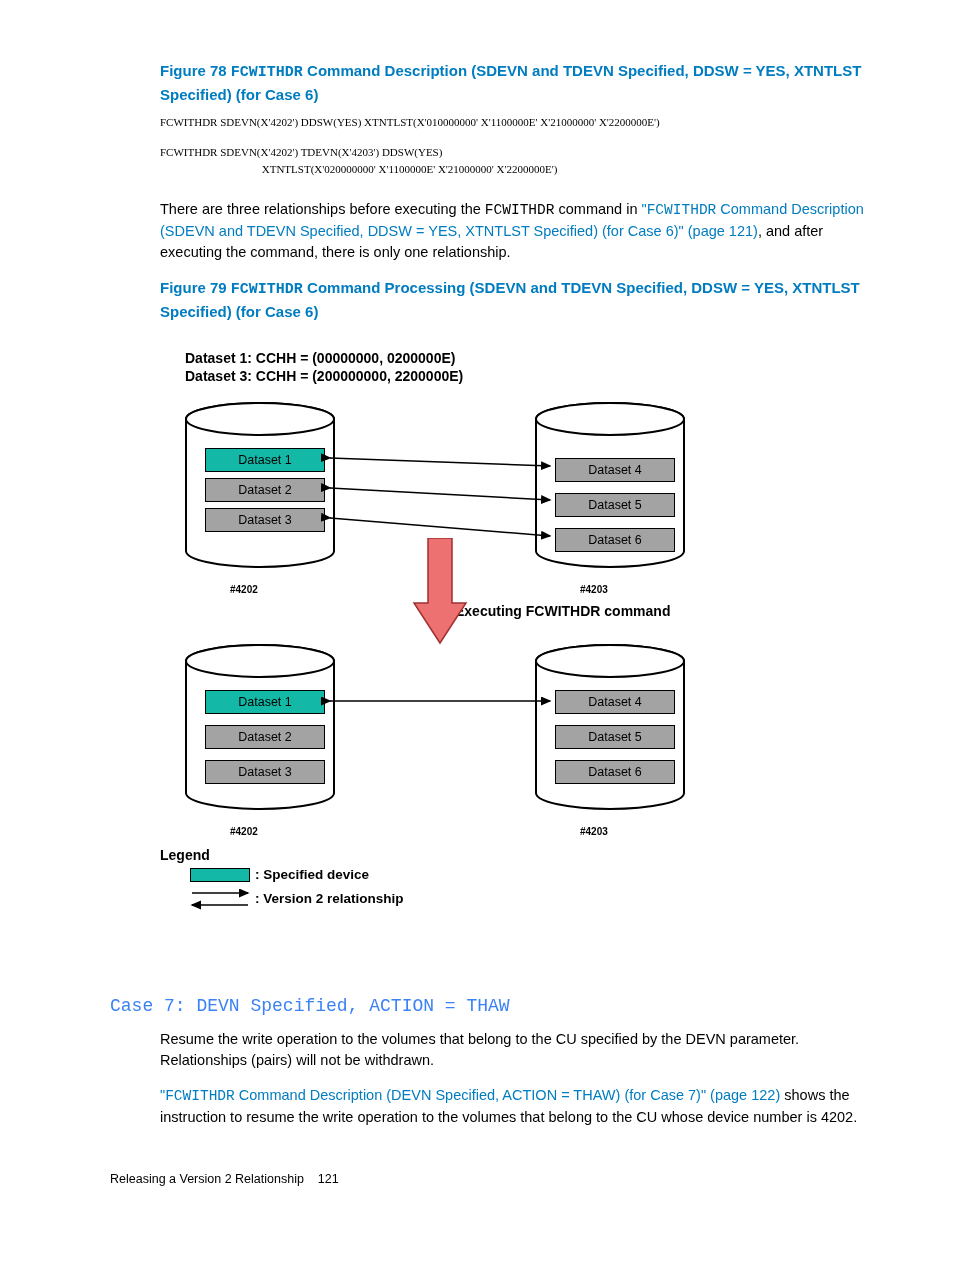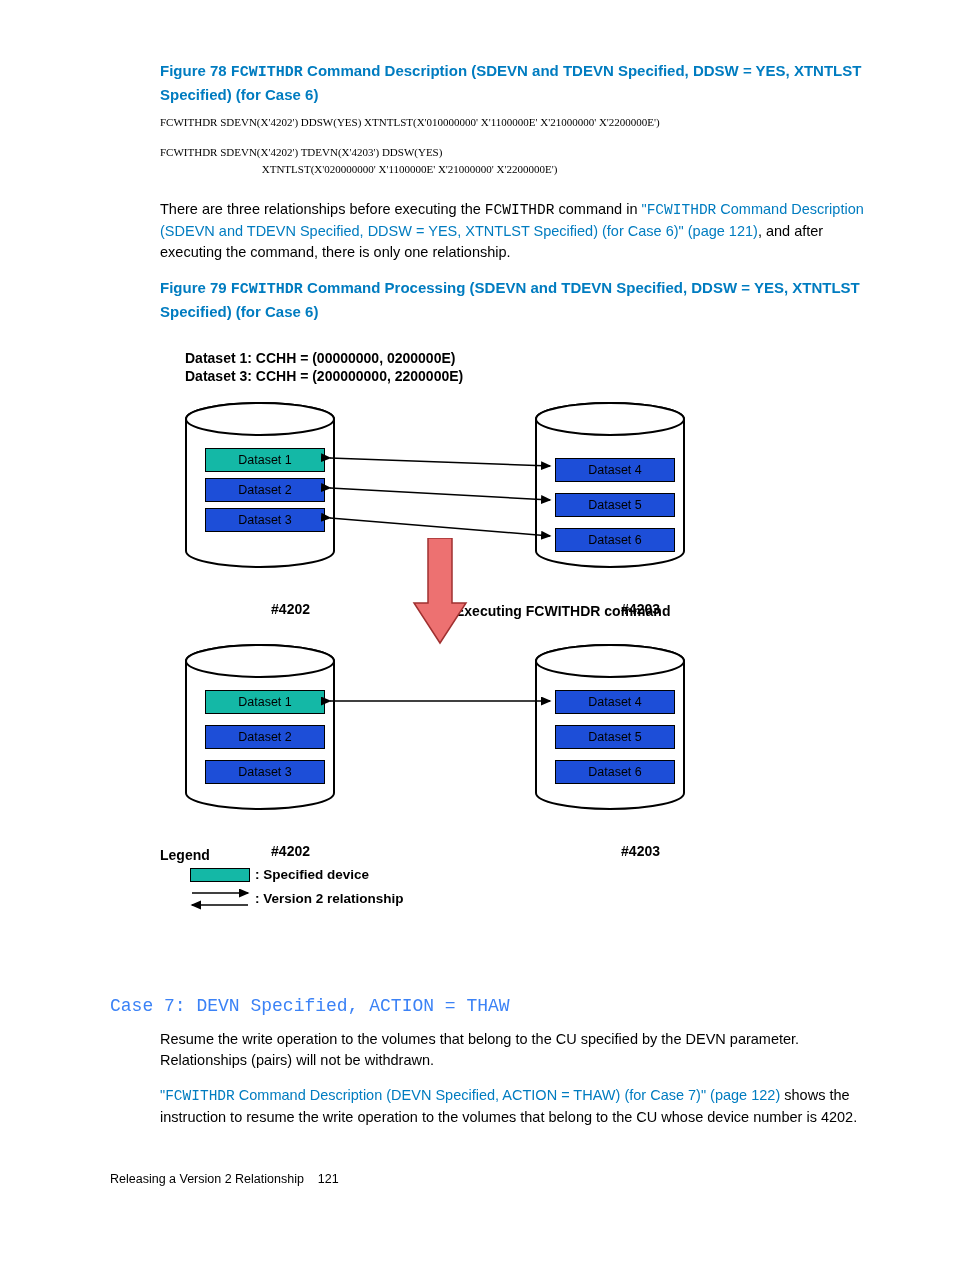--- a/index.html
+++ b/index.html
@@ -51,29 +51,29 @@
       position: absolute;
       font-weight: bold;
       font-family: Arial, sans-serif;
       font-size: 14px;
       line-height: 1.35;
     }
     .cyl { position: absolute; }
     .cyl svg { display: block; }
     .ds-box {
       position: absolute;
-      background: #1d4ed8;
+      background: #a3a3a3;
       border: 1px solid #000;
       font-size: 12.5px;
       text-align: center;
       padding: 2px 0;
       width: 120px;
     }
     .highlight { background: #14b8a6; }
-    .label { position: absolute; font-weight: bold; font-size: 14px; text-align: right; margin-top: 16px; }
+    .label { position: absolute; font-weight: bold; font-size: 10px; text-align: left; }
     .exec { position: absolute; font-weight: bold; font-size: 14px; }
     .legend-title { position: absolute; font-weight: bold; font-size: 14px; }
     .legend-item { position: absolute; font-weight: bold; font-size: 13.5px; }
     .arrow-line { position: absolute; }
   </style>
 </head>
 <body>
 
 <div class="page">
   <div class="content">

